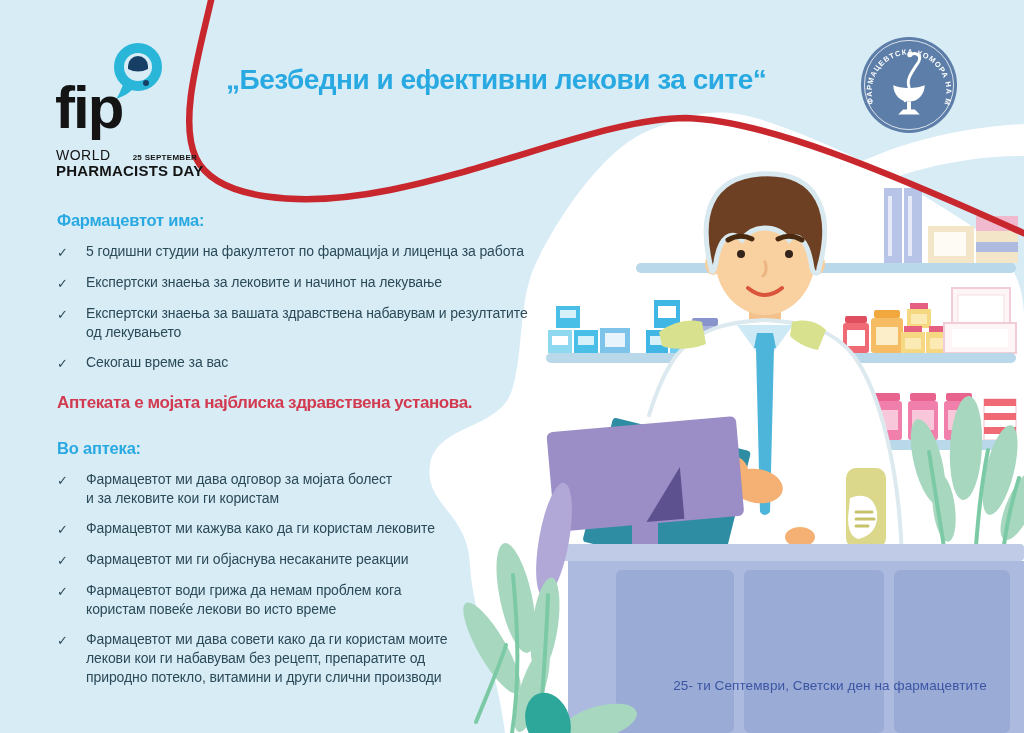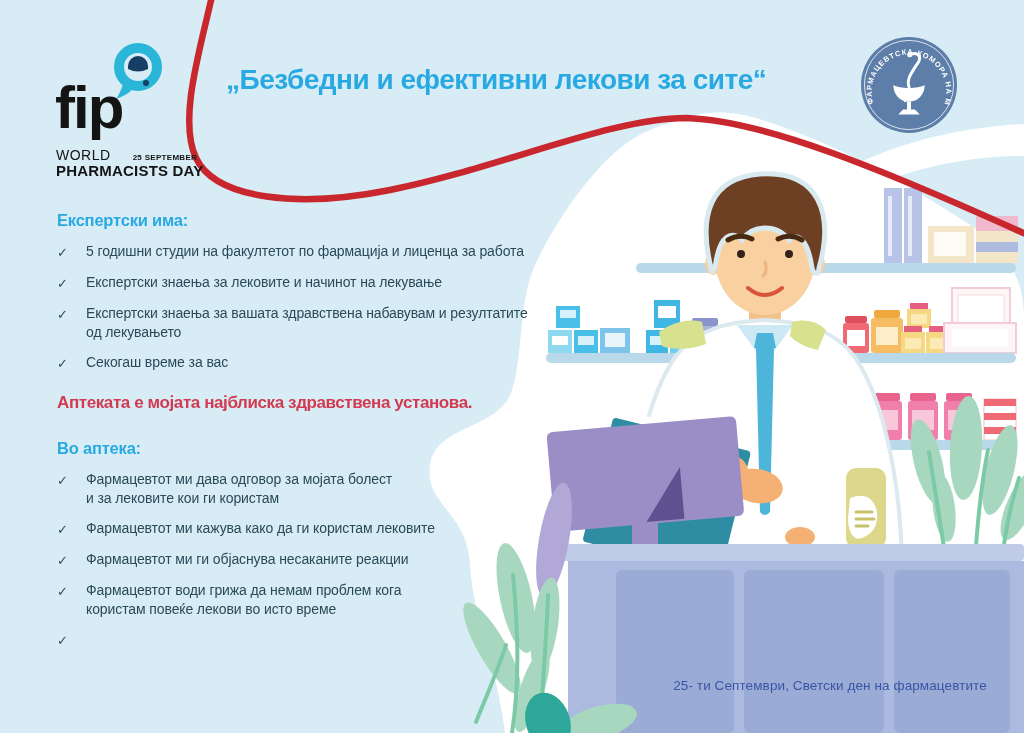--- a/index.html
+++ b/index.html
@@ -260,21 +260,21 @@
   <g fill="#ffffff">
     <path d="M50,20 C57,15 63,20 60,26 C53,37 47,44 50,52 C52,58 50,63 46,66" fill="none" stroke="#ffffff" stroke-width="3" stroke-linecap="round"></path>
     <circle cx="51" cy="19" r="2.6"></circle>
     <path d="M34,50 C34,60 41,67 50,67 C59,67 66,60 66,50 C60,54 40,54 34,50 Z"></path>
     <rect x="48" y="67" width="4" height="9"></rect>
     <path d="M39,80 L61,80 L56,75 L44,75 Z"></path>
   </g>
 </svg>
 
 <div class="content">
-  <div class="sec-heading">Експертски има:</div>
+  <div class="sec-heading">Фармацевтот има:</div>
   <ul>
     <li>
       <span class="check">✓</span>
       <span class="btext">5 годишни студии на факултетот по фармација и лиценца за работа</span>
     </li>
     <li>
       <span class="check">✓</span>
       <span class="btext">Експертски знаења за лековите и начинот на лекување</span>
     </li>
     <li>
@@ -303,17 +303,20 @@
       <span class="check">✓</span>
       <span class="btext">Фармацевтот ми ги објаснува несаканите реакции</span>
     </li>
     <li>
       <span class="check">✓</span>
       <span class="btext">Фармацевтот води грижа да немам проблем кога
 користам повеќе лекови во исто време</span>
     </li>
     <li>
       <span class="check">✓</span>
+      <span class="btext">Фармацевтот ми дава совети како да ги користам моите
+лекови кои ги набавувам без рецепт, препаратите од
+природно потекло, витамини и други слични производи</span>
     </li>
   </ul>
 </div>
 
 <div class="date-line">25- ти Септември, Светски ден на фармацевтите</div>
 
 </body></html>

